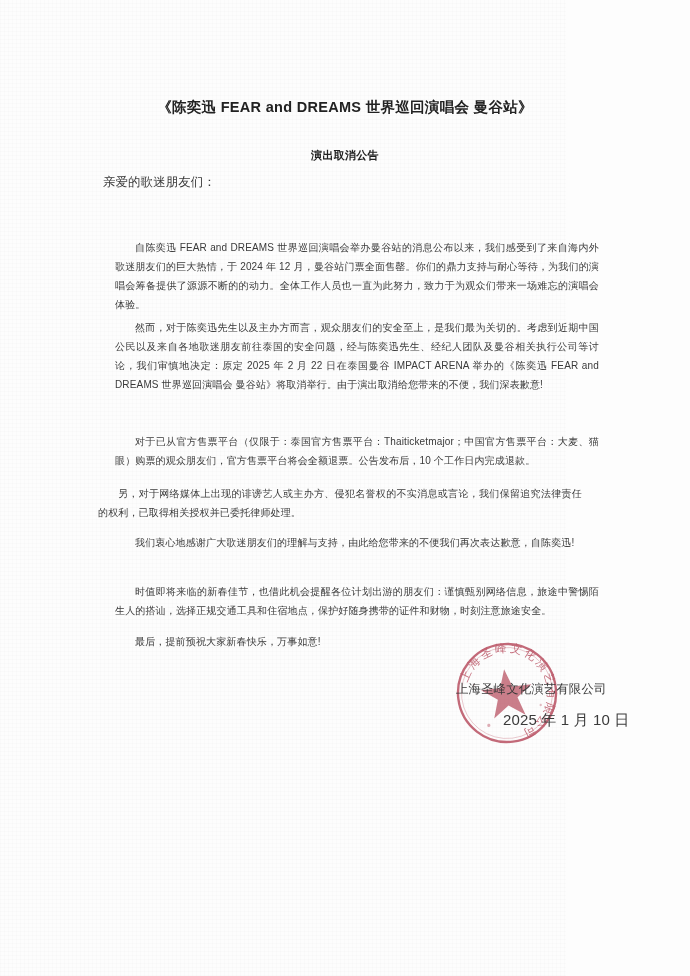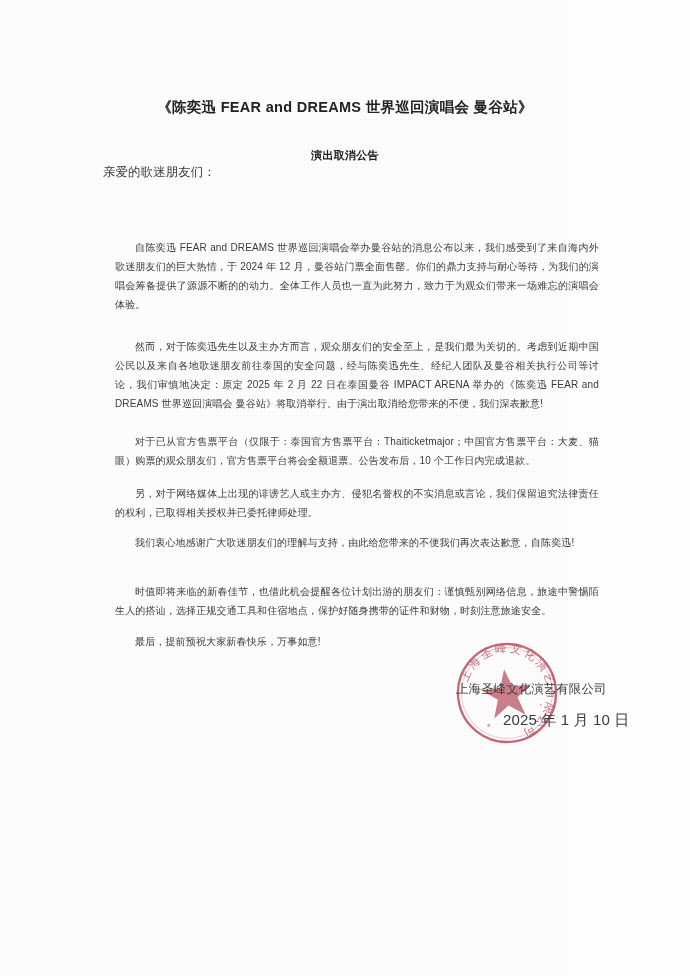--- a/index.html
+++ b/index.html
@@ -47,39 +47,39 @@
     font-size: 11px;
     font-weight: bold;
     color: #222;
     letter-spacing: 0.3px;
   }
 
   
   .salutation {
     position: absolute;
     left: 103px;
-    top: 164px;
+    top: 174px;
     font-size: 12.4px;
     color: #3a3a3a;
     letter-spacing: 0.15px;
   }
   .para {
     font-size: 10px;
     color: #3a3a3a;
     line-height: 19px;
     text-align: justify;
     text-justify: inter-character;
     text-indent: 2em;
     letter-spacing: 0.15px;
     margin: 12px;
   }
   .p1 { position: absolute; left: 103px; top: 226px; width: 484px; }
-  .p2 { position: absolute; left: 103px; top: 325px; width: 484px; }
+  .p2 { position: absolute; left: 103px; top: 306px; width: 484px; }
   .p3 { position: absolute; left: 103px; top: 420px; width: 484px; }
-  .p4 { position: absolute; left: 103px; top: 472px; width: 484px; }
+  .p4 { position: absolute; left: 86px; top: 472px; width: 484px; }
   .p5 { position: absolute; left: 103px; top: 521px; width: 484px; }
   .p6 { position: absolute; left: 103px; top: 570px; width: 484px; }
   .p7 { position: absolute; left: 103px; top: 620px; width: 484px; text-align: left; }
 
   
   .sign-company {
     position: absolute;
     left: 456px;
     top: 681px;
     font-size: 12.4px;

